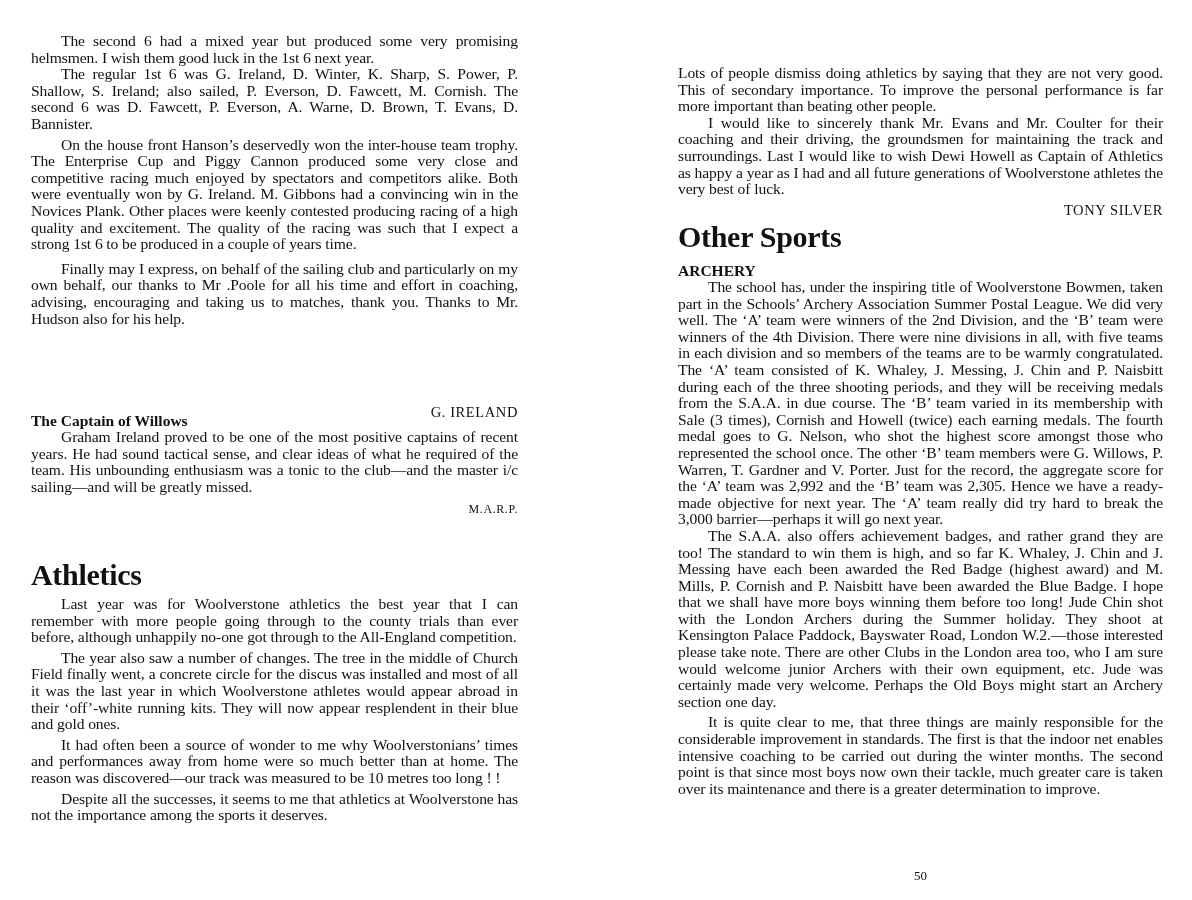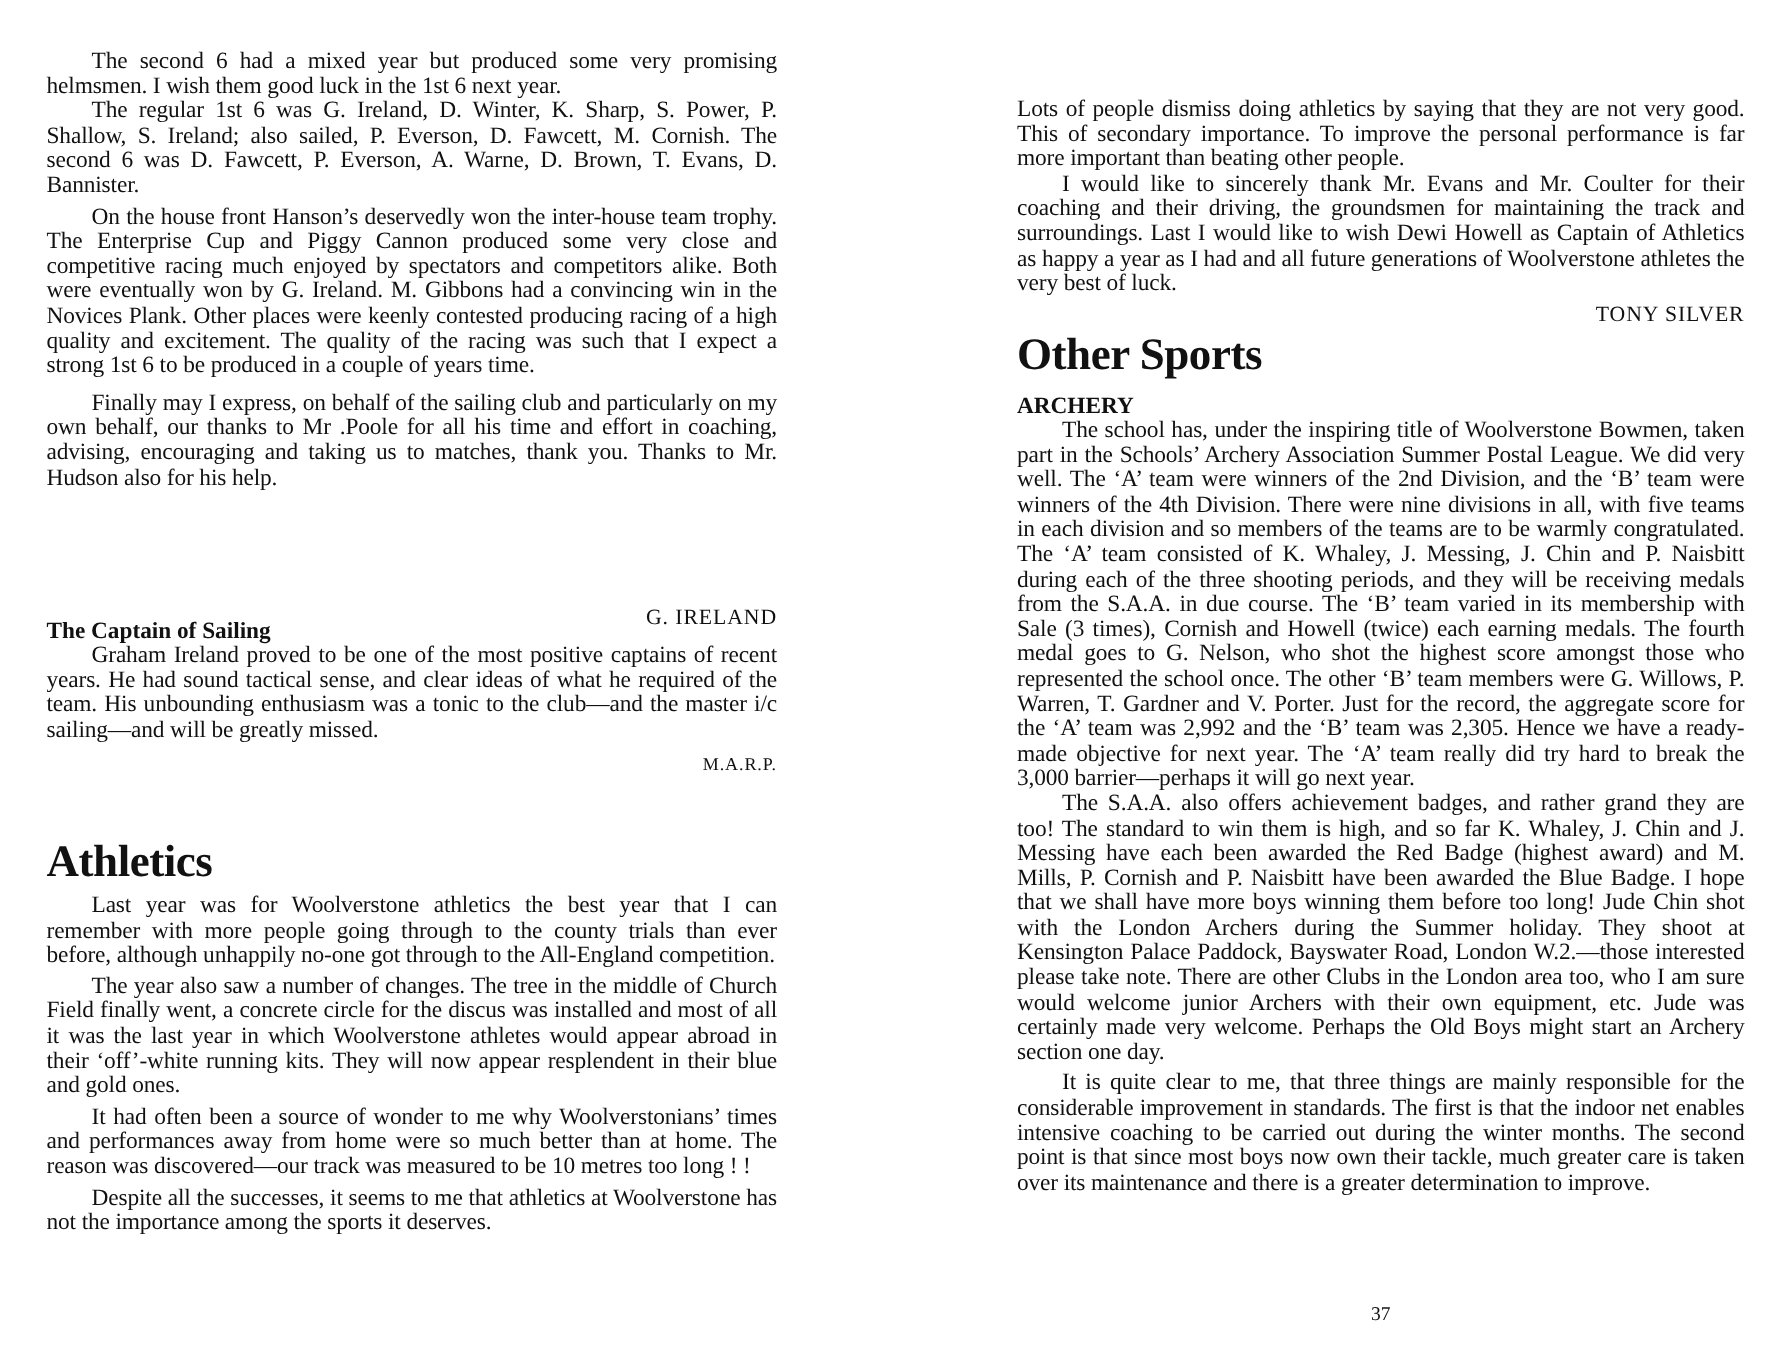--- a/index.html
+++ b/index.html
@@ -50,21 +50,21 @@
     <div class="gap4"></div>
     <div class="gap4"></div>
     <p>Finally may I express, on behalf of the sailing club and particularly on my own behalf, our thanks to Mr .Poole for all his time and effort in coaching, advising, encouraging and taking us to matches, thank you. Thanks to Mr. Hudson also for his help.</p>
   </div>
 
   <div class="col" style="top:404px;">
     <div class="sig">G. IRELAND</div>
   </div>
 
   <div class="col" style="top:412px;">
-    <div class="subhead">The Captain of Sailing</div>
+    <div class="subhead">The Captain of Willows</div>
     <p>Graham Ireland proved to be one of the most positive captains of recent years. He had sound tactical sense, and clear ideas of what he required of the team. His unbounding enthusiasm was a tonic to the club—and the master i/c sailing—and will be greatly missed.</p>
     <div class="gap6"></div>
     <div class="sig small">M.A.R.P.</div>
   </div>
 
   <div class="col" style="top:558px;">
     <div class="section-title">Athletics</div>
     <div class="gap4"></div>
     <p>Last year was for Woolverstone athletics the best year that I can remember with more people going through to the county trials than ever before, although unhappily no-one got through to the All-England competition.</p>
     <div class="gap4"></div>
@@ -88,14 +88,14 @@
   <div class="col" style="top:220px;">
     <div class="section-title">Other Sports</div>
     <div style="height:8px;"></div>
     <div class="subhead">ARCHERY</div>
     <p>The school has, under the inspiring title of Woolverstone Bowmen, taken part in the Schools’ Archery Association Summer Postal League. We did very well. The ‘A’ team were winners of the 2nd Division, and the ‘B’ team were winners of the 4th Division. There were nine divisions in all, with five teams in each division and so members of the teams are to be warmly congratulated. The ‘A’ team consisted of K. Whaley, J. Messing, J. Chin and P. Naisbitt during each of the three shooting periods, and they will be receiving medals from the S.A.A. in due course. The ‘B’ team varied in its membership with Sale (3 times), Cornish and Howell (twice) each earning medals. The fourth medal goes to G. Nelson, who shot the highest score amongst those who represented the school once. The other ‘B’ team members were G. Willows, P. Warren, T. Gardner and V. Porter. Just for the record, the aggregate score for the ‘A’ team was 2,992 and the ‘B’ team was 2,305. Hence we have a ready-made objective for next year. The ‘A’ team really did try hard to break the 3,000 barrier—perhaps it will go next year.</p>
     <p>The S.A.A. also offers achievement badges, and rather grand they are too! The standard to win them is high, and so far K. Whaley, J. Chin and J. Messing have each been awarded the Red Badge (highest award) and M. Mills, P. Cornish and P. Naisbitt have been awarded the Blue Badge. I hope that we shall have more boys winning them before too long! Jude Chin shot with the London Archers during the Summer holiday. They shoot at Kensington Palace Paddock, Bayswater Road, London W.2.—those interested please take note. There are other Clubs in the London area too, who I am sure would welcome junior Archers with their own equipment, etc. Jude was certainly made very welcome. Perhaps the Old Boys might start an Archery section one day.</p>
     <div class="gap4"></div>
     <p>It is quite clear to me, that three things are mainly responsible for the considerable improvement in standards. The first is that the indoor net enables intensive coaching to be carried out during the winter months. The second point is that since most boys now own their tackle, much greater care is taken over its maintenance and there is a greater determination to improve.</p>
   </div>
 
-  <div class="pagenum" style="top:868px;">37</div>
+  <div class="pagenum" style="top:868px;">50</div>
 </div>
 
 </body></html>

